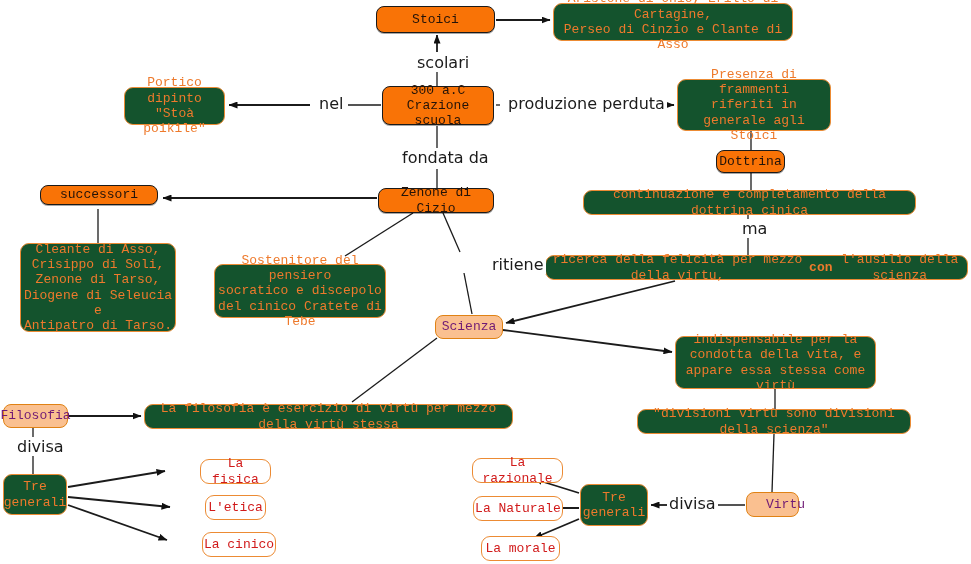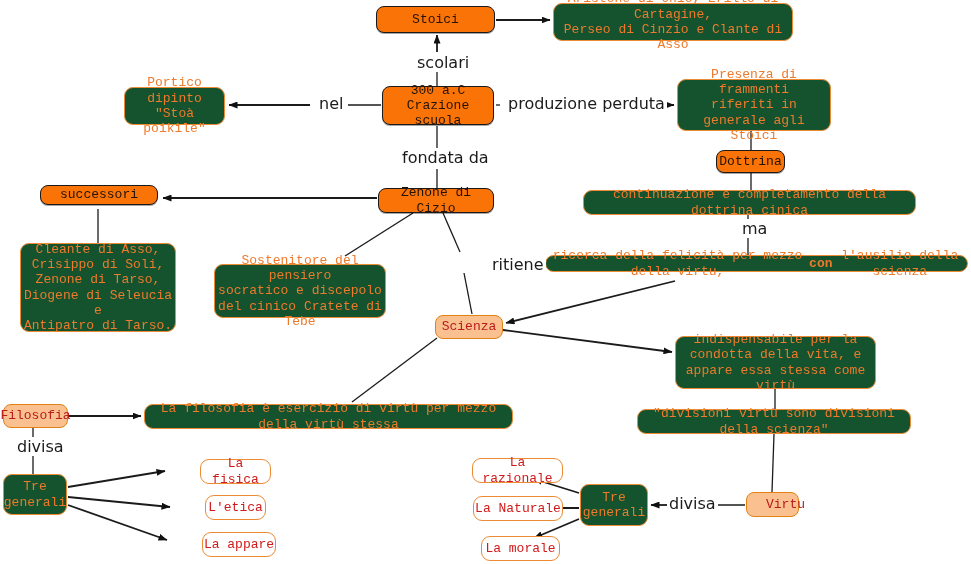--- a/index.html
+++ b/index.html
@@ -40,21 +40,21 @@
     border:1.6px solid #1a1a1a;
     color:#231309;
     font-size:13px;
     border-radius:8px;
     box-shadow:0 1px 0 rgba(0,0,0,.35);
   }
   
   .n-soft{
     background:#fac090;
     border:1.4px solid #e08214;
-    color:#b91c1c;
+    color:#701a75;
     font-size:13px;
     border-radius:8px;
   }
   
   .n-plain{
     background:#14532d;
     border:1.3px solid #ec8b34;
     color:#ee7a2c;
     font-size:13px;
   }
@@ -142,39 +142,39 @@
       <div class="node n-strong" style="left: 40px; top: 185px; width: 118px; height: 20px;">successori</div>
       <div class="node n-strong" style="left: 378px; top: 188px; width: 116px; height: 25px;">Zenone di Cizio</div>
       <div class="node n-plain" style="left: 20px; top: 243px; width: 156px; height: 89px;">Cleante di Asso,
 Crisippo di Soli,
 Zenone di Tarso,
 Diogene di Seleucia e
 Antipatro di Tarso.</div>
       <div class="node n-plain" style="left: 214px; top: 244px; width: 172px; height: 54px; margin-top: 20px;">Sostenitore del pensiero
 socratico e discepolo
 del cinico Cratete di Tebe</div>
-      <div class="node n-plain" style="left: 545px; top: 255px; width: 423px; height: 17px;">ricerca della felicità per mezzo della virtu, <b>con</b> l'ausilio della scienza</div>
+      <div class="node n-plain" style="left: 545px; top: 255px; width: 423px; height: 25px;">ricerca della felicità per mezzo della virtu, <b>con</b> l'ausilio della scienza</div>
       <div class="node n-soft" style="left: 435px; top: 315px; width: 68px; height: 24px;">Scienza</div>
       <div class="node n-plain" style="left: 675px; top: 336px; width: 201px; height: 53px;">indispensabile per la
 condotta della vita, e
 appare essa stessa come virtù</div>
       <div class="node n-plain" style="left: 637px; top: 409px; width: 274px; height: 25px;">"divisioni virtù sono divisioni della scienza"</div>
       <div class="node n-soft" style="left: 3px; top: 404px; width: 65px; height: 24px;">Filosofia</div>
       <div class="node n-plain" style="left: 144px; top: 404px; width: 369px; height: 25px;">La filosofia è esercizio di virtù per mezzo della virtù stessa</div>
       <div class="node n-red" style="left: 440px; top: 458px; width: 91px; height: 25px;">La razionale</div>
       <div class="node n-red" style="left: 168px; top: 459px; width: 71px; height: 25px;">La fisica</div>
       <div class="node n-plain" style="left: 3px; top: 474px; width: 64px; height: 41px;">Tre
 generali</div>
       <div class="node n-plain" style="left: 580px; top: 484px; width: 68px; height: 42px;">Tre
 generali</div>
       <div class="node n-red" style="left: 441px; top: 496px; width: 90px; height: 25px;">La Naturale</div>
       <div class="node n-red" style="left: 173px; top: 495px; width: 61px; height: 25px;">L'etica</div>
       <div class="node n-soft" style="left: 746px; top: 492px; width: 53px; height: 25px; padding-left: 26px;">Virtu</div>
       <div class="node n-red" style="left: 449px; top: 536px; width: 79px; height: 25px;">La morale</div>
-      <div class="node n-red" style="left: 170px; top: 532px; width: 74px; height: 25px;">La appare</div>
+      <div class="node n-red" style="left: 170px; top: 532px; width: 74px; height: 25px;">La cinico</div>
     </div>
   <div id="label-layer">
       <div class="edge-label" style="left: 415px; top: 53px;">scolari</div>
       <div class="edge-label" style="left: 317px; top: 94px;">nel</div>
       <div class="edge-label" style="left: 506px; top: 94px;">produzione perduta</div>
       <div class="edge-label" style="left: 400px; top: 148px;">fondata da</div>
       <div class="edge-label" style="left: 740px; top: 219px;">ma</div>
       <div class="edge-label" style="left: 442px; top: 255px; margin-left: 48px;">ritiene</div>
       <div class="edge-label" style="left: 15px; top: 437px;">divisa</div>
       <div class="edge-label" style="left: 667px; top: 494px;">divisa</div>

